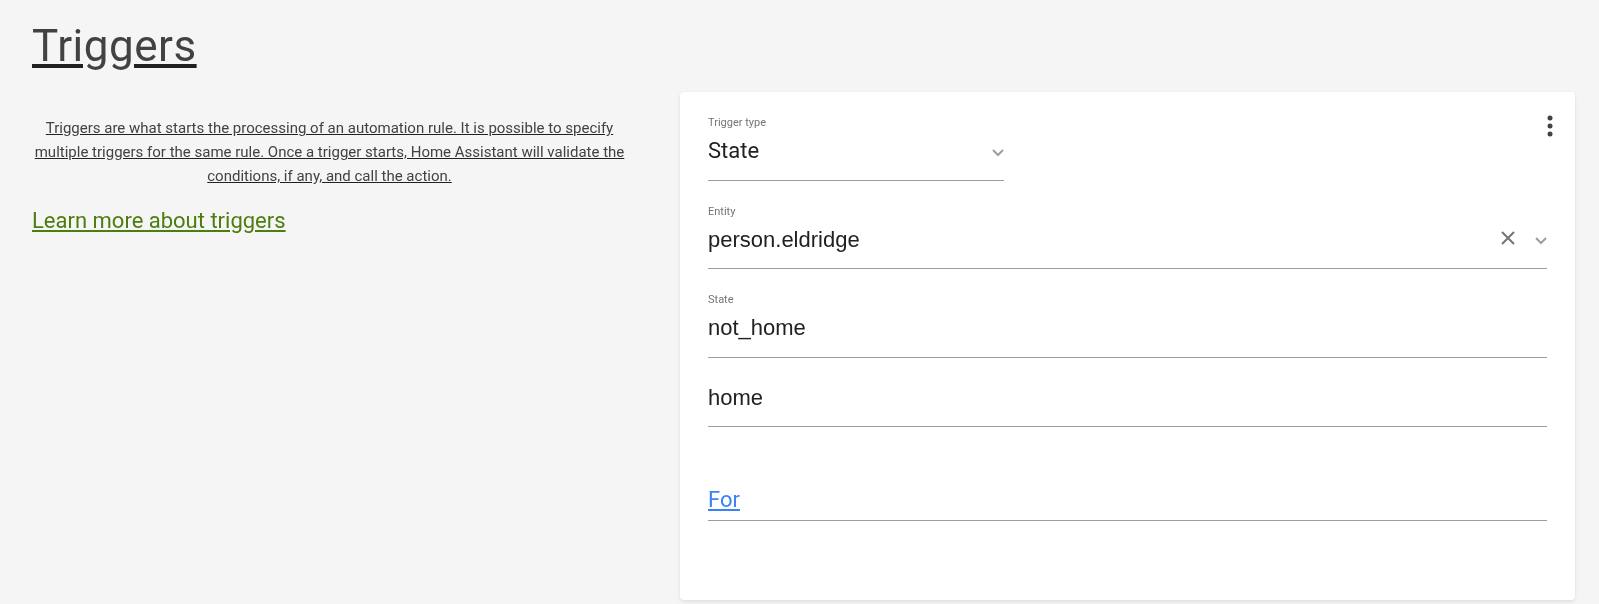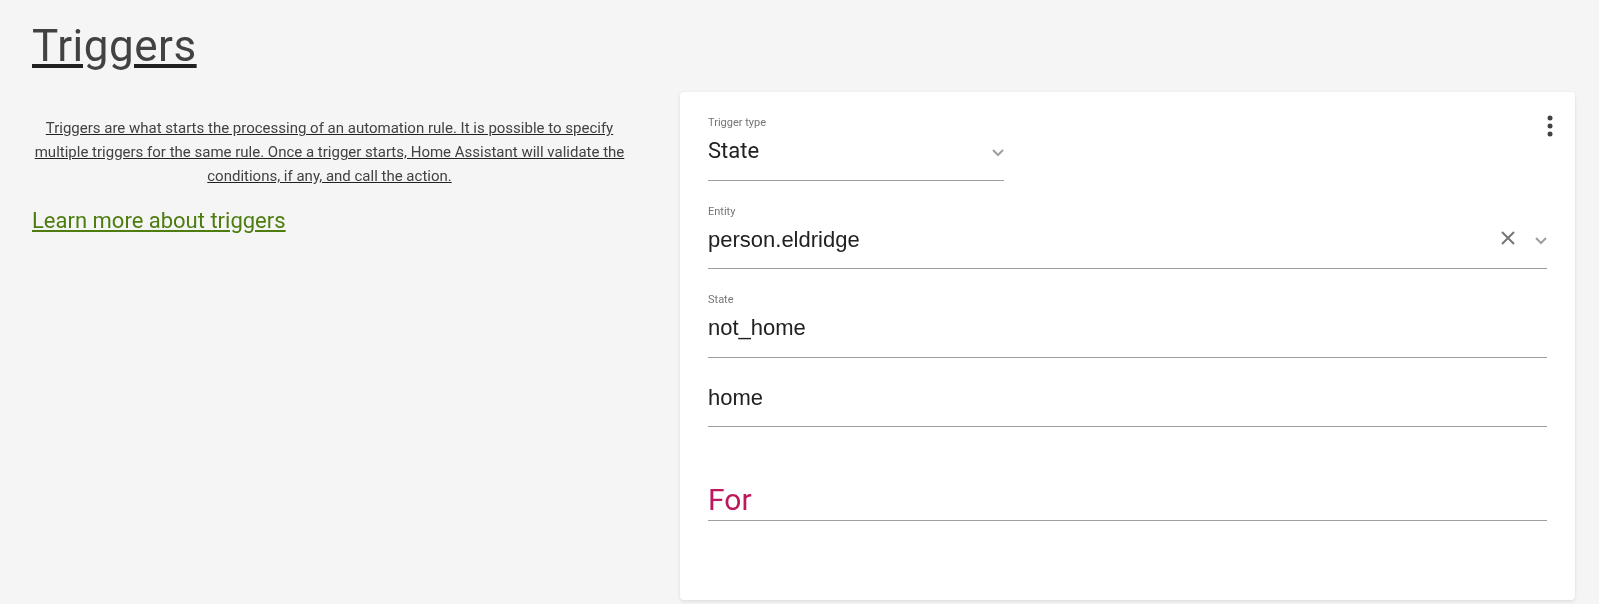--- a/index.html
+++ b/index.html
@@ -67,28 +67,29 @@
     .field {
       margin-bottom: 24px;
     }
     .field-label {
       font-size: 11px;
       color: #757575;
       margin-bottom: 6px;
       display: block;
     }
     .field-placeholder-label {
-      font-size: 30px;
-      color: #be185d;
+      font-size: 22px;
+      color: #3b82f6;
       margin: 0;
       line-height: 28px;
       position: absolute;
       left: 0;
       bottom: 6px;
       pointer-events: none;
+      text-decoration: underline;
     }
     .field-input-wrap {
       position: relative;
       display: flex;
       align-items: center;
       border-bottom: 1px solid #9e9e9e;
       padding-bottom: 12px;
       gap: 12px;
     }
     .field-input {

